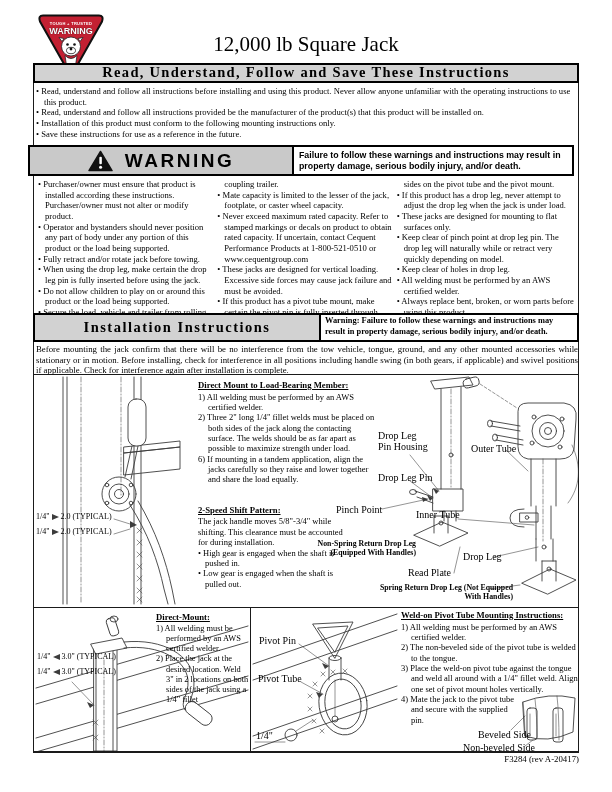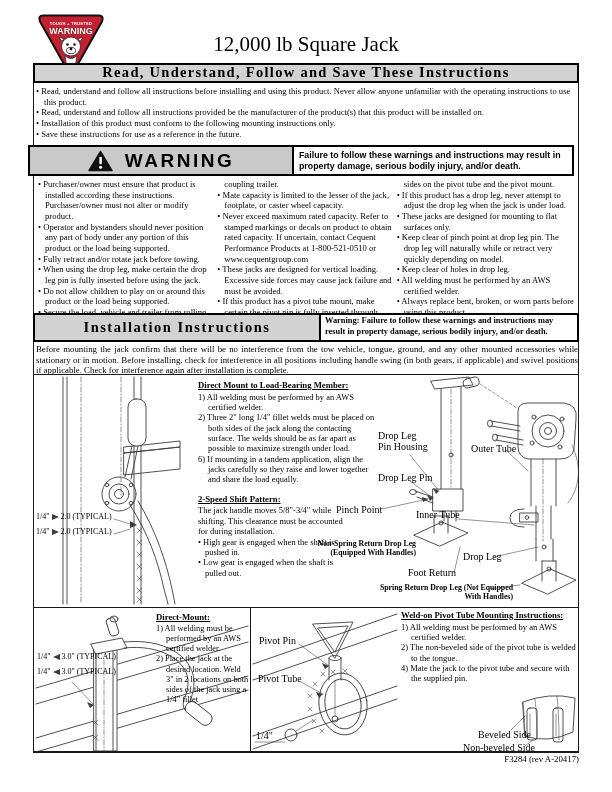--- a/index.html
+++ b/index.html
@@ -57,21 +57,21 @@
   .box-bottom{position:absolute;left:33px;top:608px;width:546px;height:144px;
               border:1px solid #1a1a1a;border-top:none}
   .cell-left{position:absolute;left:0;top:0;width:217px;height:100%;border-right:1px solid #1a1a1a}
 
   .sec-title{font-weight:bold;text-decoration:underline;font-size:8.7px;margin-bottom:1px}
   .hang{padding-left:10px;text-indent:-10px}
   .tb{padding-left:7px;text-indent:-7px}
   .tb::before{content:"• "}
 
   .dm-text{position:absolute;left:164px;top:5px;width:179px;font-size:8.5px;line-height:1.22}
-  .ts{margin-top:9px;width:154px}
+  .ts{margin-top:20px;width:154px}
   .dmb-text{position:absolute;left:122px;top:4px;width:93px;font-size:8.4px;line-height:1.22}
   .weldon-text{position:absolute;left:367px;top:2px;width:179px;font-size:8.5px;line-height:1.22}
   .weldon-list .li:nth-child(4){width:118px}
 
   .callout{position:absolute;display:flex;align-items:center;gap:2px;font-size:8px;white-space:nowrap}
   .flag{width:0;height:0;border-top:3.5px solid transparent;border-bottom:3.5px solid transparent;
         border-left:7px solid #3c3c3c}
   .flagl{width:0;height:0;border-top:3.5px solid transparent;border-bottom:3.5px solid transparent;
         border-right:7px solid #3c3c3c}
 
@@ -275,21 +275,21 @@
           </div>
       </div>
     </div>
 
     <div class="lbl lblwrap" style="left:344px;top:55px">Drop Leg Pin Housing</div>
     <div class="lbl" style="left:437px;top:68px">Outer Tube</div>
     <div class="lbl" style="left:344px;top:97px">Drop Leg Pin</div>
     <div class="lbl" style="left:302px;top:129px">Pinch Point</div>
     <div class="lbl" style="left:382px;top:134px">Inner Tube</div>
     <div class="lbl" style="left:429px;top:176px">Drop Leg</div>
-    <div class="lbl" style="left:374px;top:192px">Foot Return</div>
+    <div class="lbl" style="left:374px;top:192px">Read Plate</div>
     <div class="capt" style="left:250px;top:164px;width:132px">Non-Spring Return Drop Leg (Equipped With Handles)</div>
     <div class="capt" style="left:329px;top:208px;width:150px">Spring Return Drop Leg (Not Equipped With Handles)</div>
   </div>
 
   <div class="box-bottom">
 
     <div class="cell-left">
       <svg class="abs draw" style="left:0;top:0" width="216" height="143" viewBox="0 0 216 143">
         <path d="M2,80 L214,18 M2,96 L214,34 M2,130 L214,68 M2,144 L214,82"></path>
         <rect class="wf" x="60" y="40" width="23" height="103" stroke="none"></rect>
@@ -341,20 +341,21 @@
     </svg>
     <div class="lbl" style="left:225px;top:27px">Pivot Pin</div>
     <div class="lbl" style="left:224px;top:65px">Pivot Tube</div>
     <div class="lbl" style="left:222px;top:122px">1/4"</div>
 
     <div class="weldon-text">
       <div class="sec-title">Weld-on Pivot Tube Mounting Instructions:</div>
       <div class="weldon-list">
           <div class="li hang">1) All welding must be performed by an AWS certified welder.</div>
           <div class="li hang">2) The non-beveled side of the pivot tube is welded to the tongue.</div>
+          <div class="li hang">3) Place the weld-on pivot tube against the tongue and weld all around with a 1/4" fillet weld.  Align one set of pivot mount holes vertically.</div>
           <div class="li hang">4) Mate the jack to the pivot tube and secure with the supplied pin.</div>
         </div>
     </div>
 
     <svg class="abs draw" style="left:427px;top:80px" width="119" height="63" viewBox="0 0 119 63">
       <path d="M62,14 Q88,4 114,10 L112,44 Q86,56 64,48 Z"></path>
       <path class="thin" d="M62,14 Q64,30 64,48 M74,11 Q76,28 76,50 M96,8 Q98,26 98,52"></path>
       <rect x="66" y="20" width="10" height="32" rx="3"></rect>
       <rect x="92" y="20" width="10" height="34" rx="3"></rect>
       <path class="thin" d="M69,26 V46 M95,26 V48"></path>

